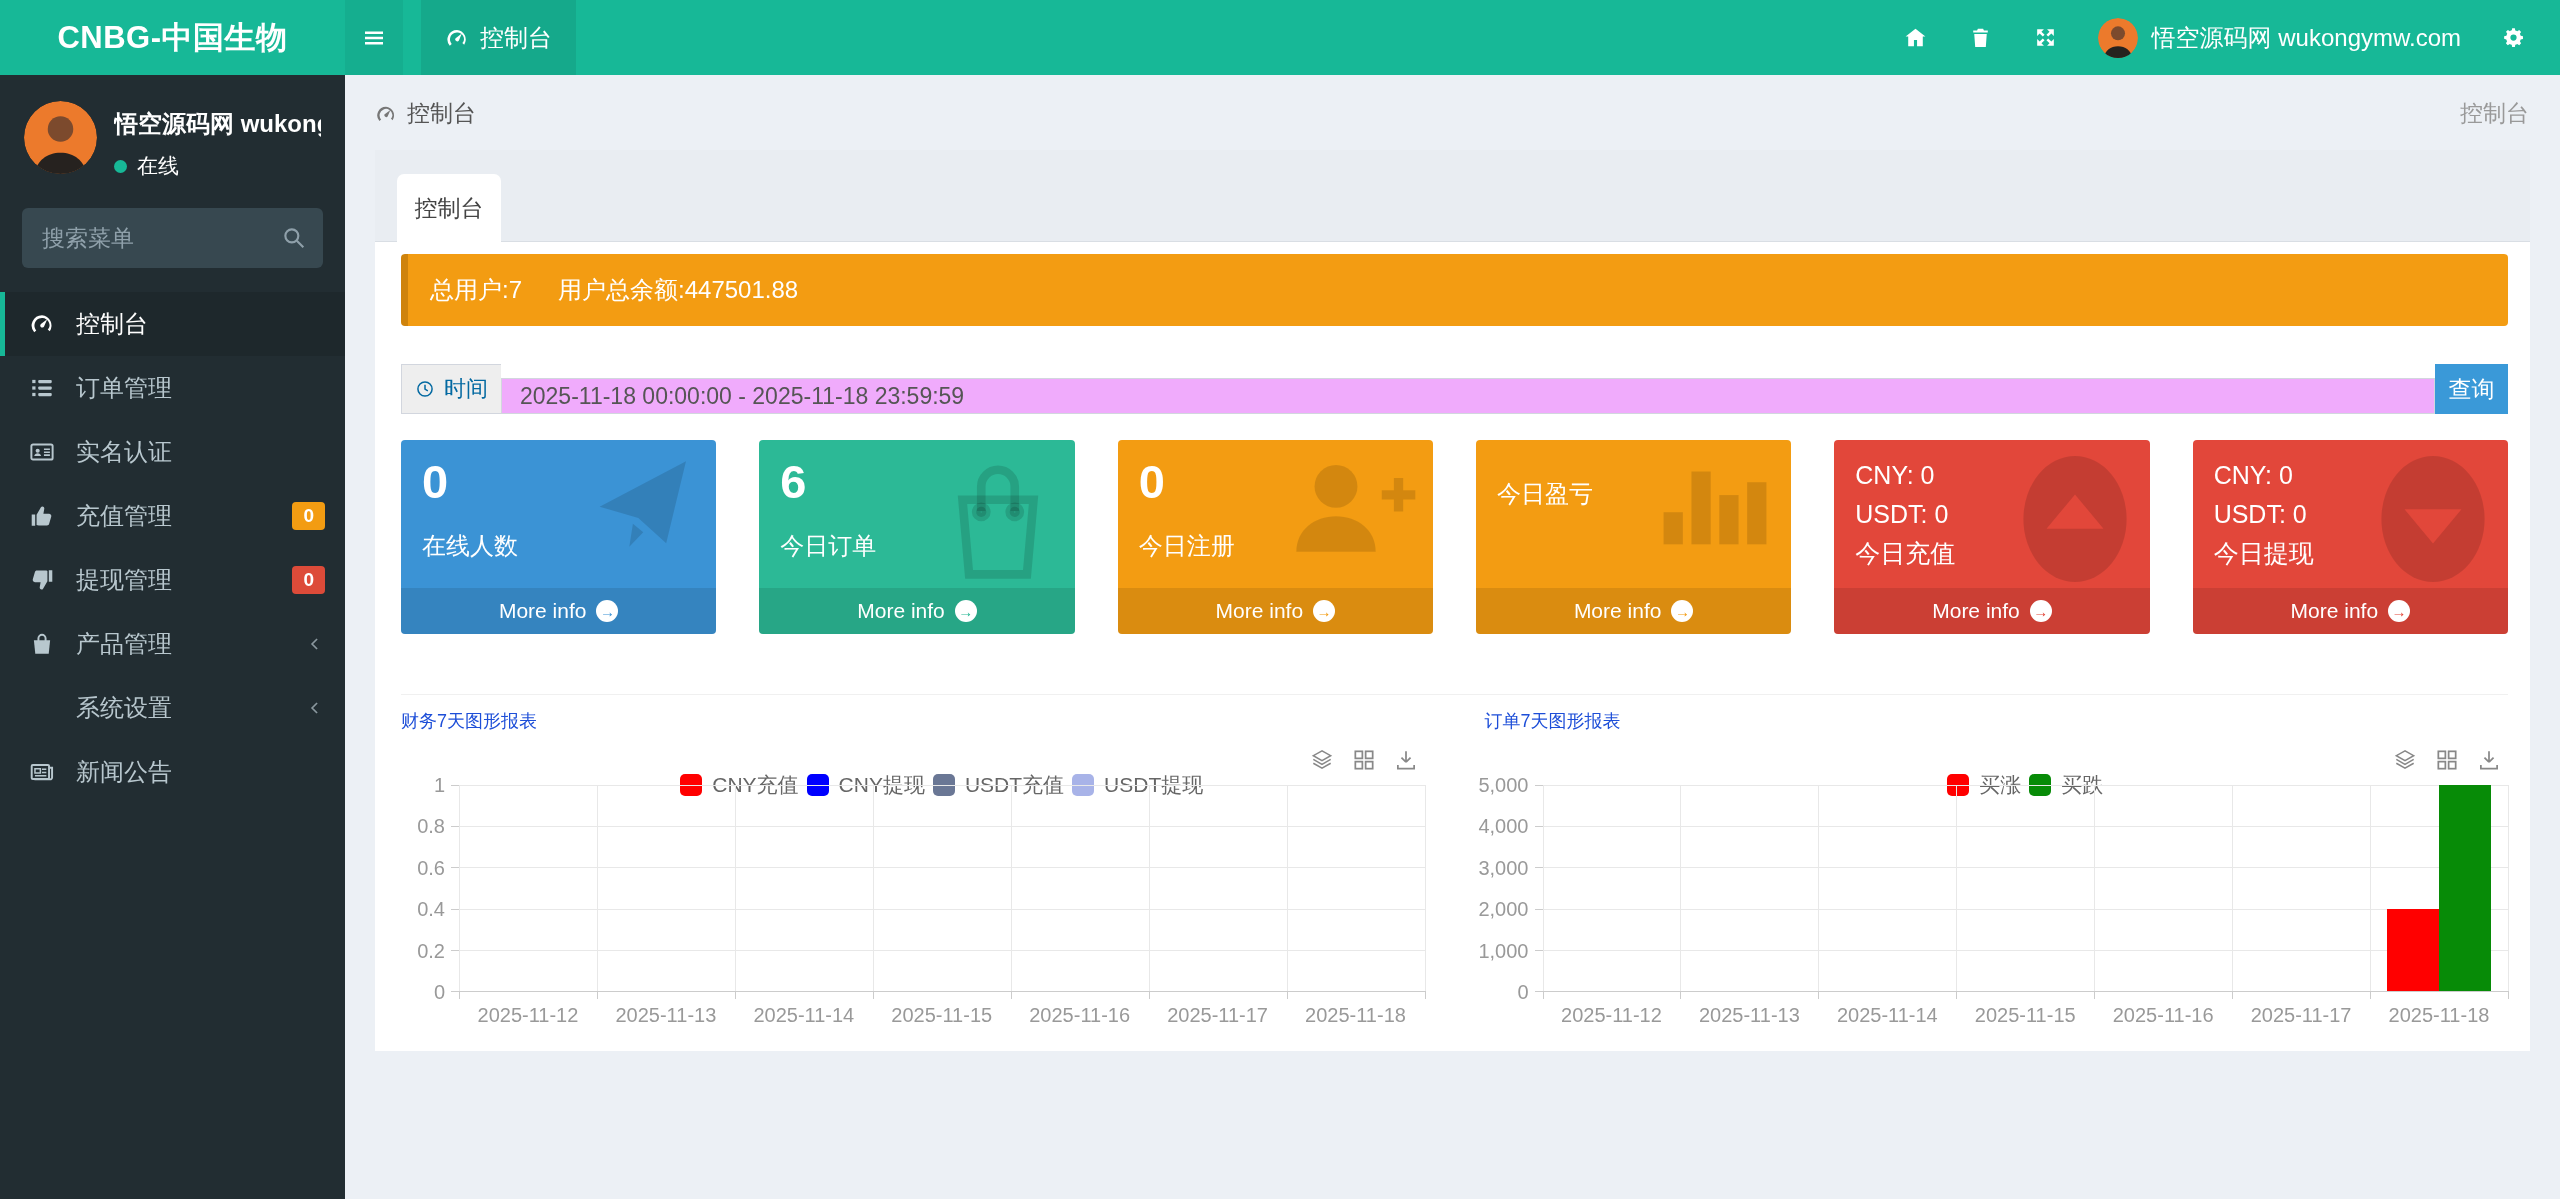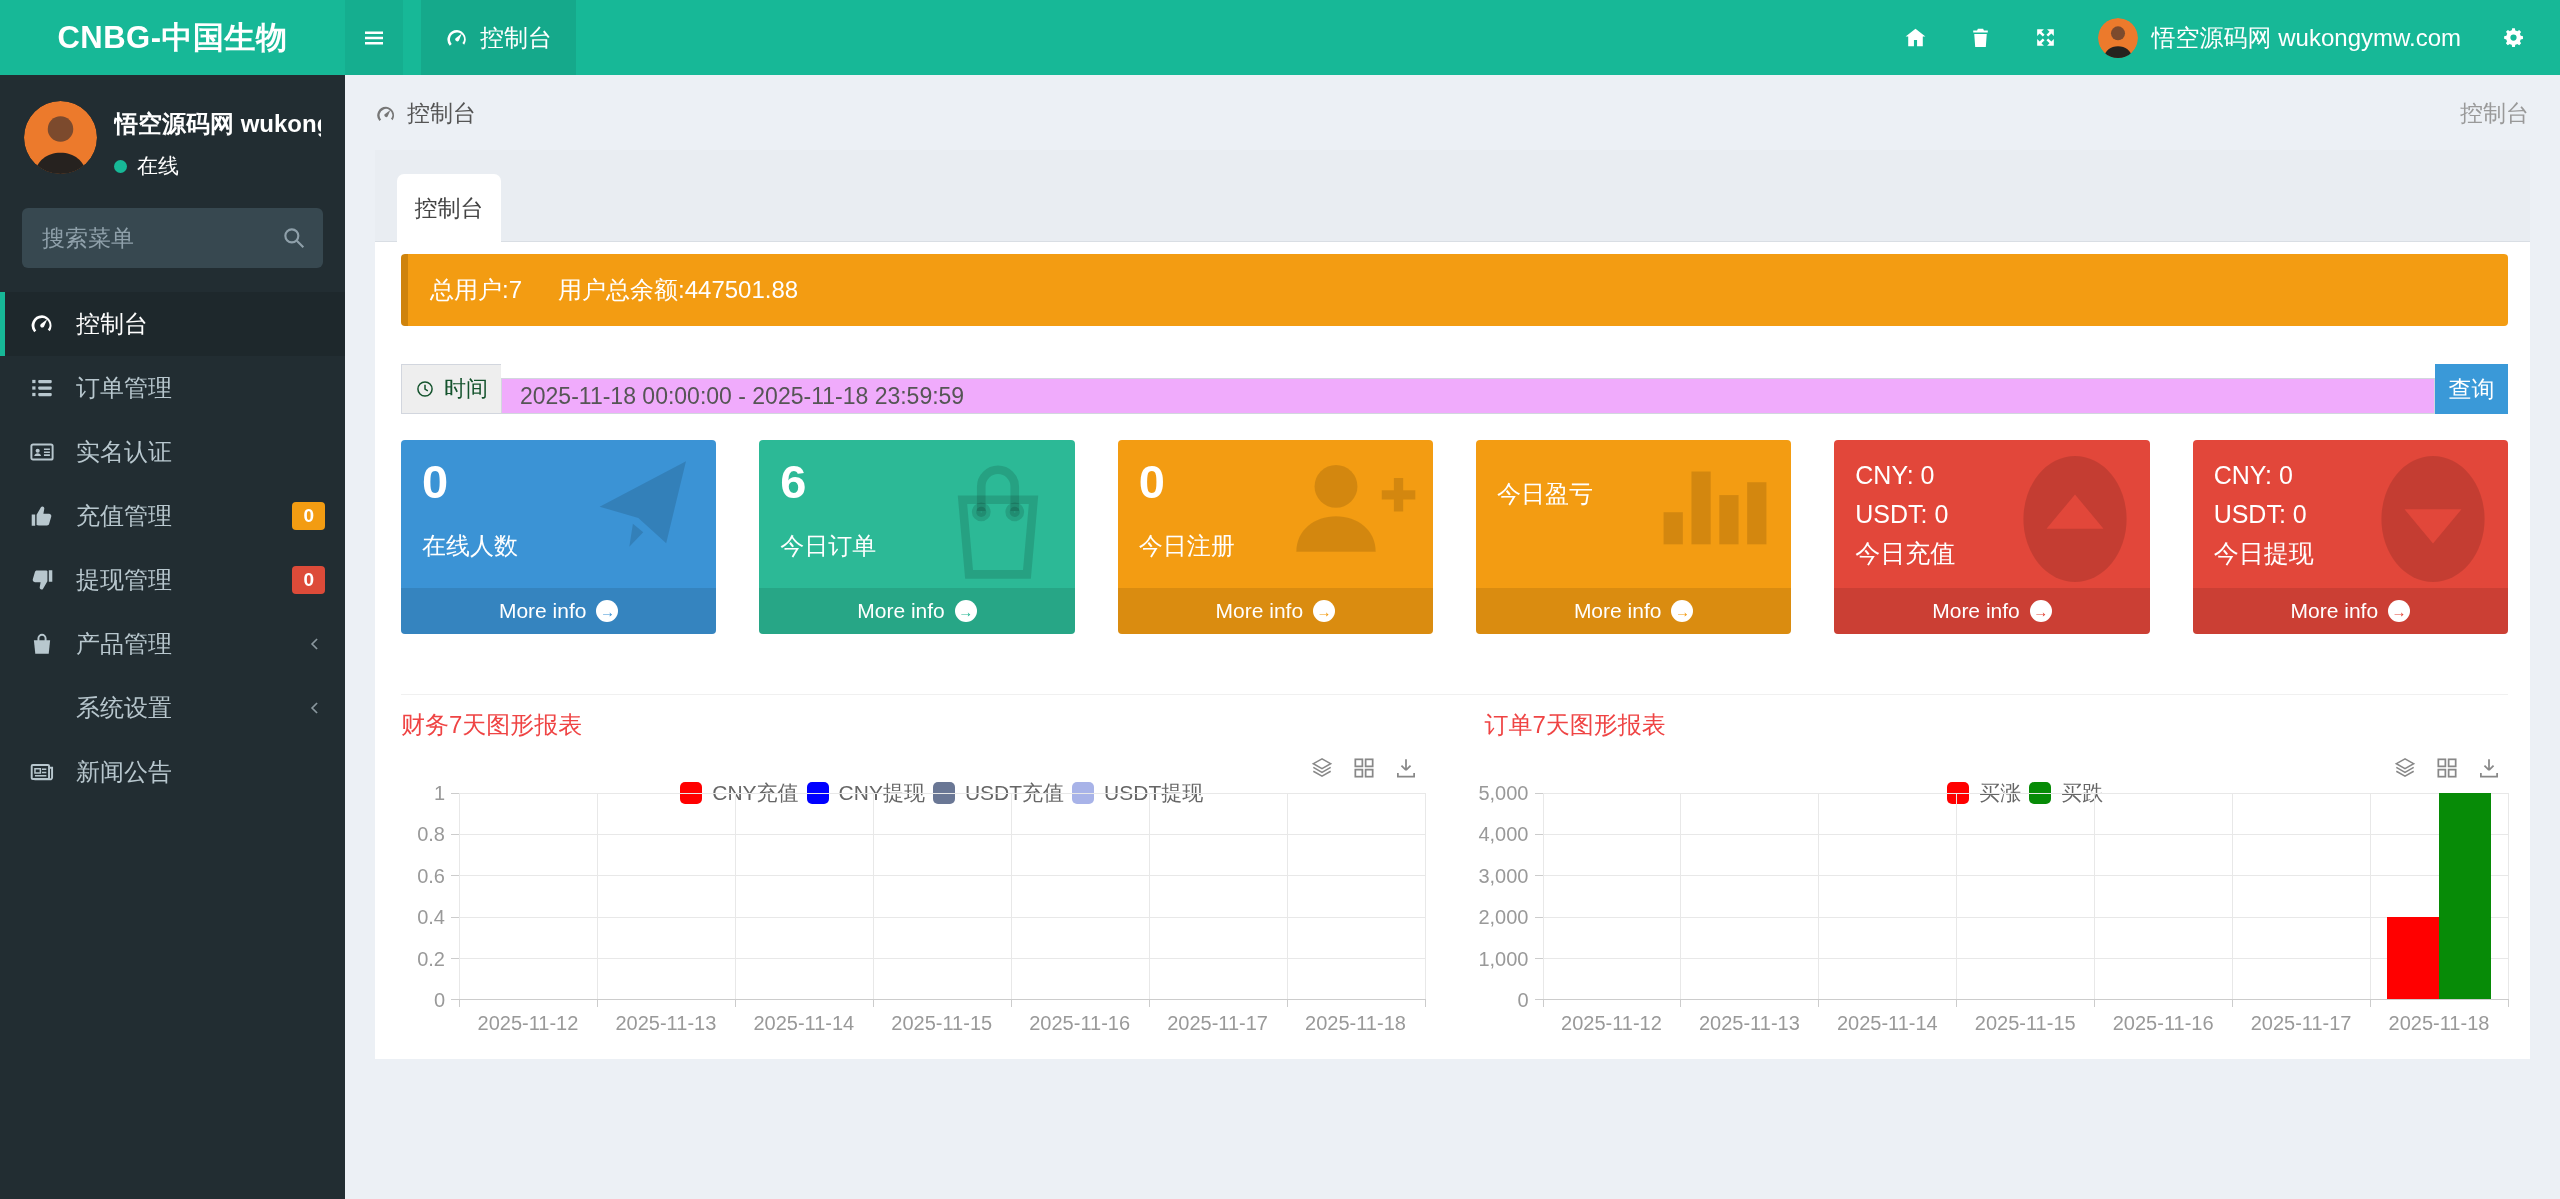--- a/index.html
+++ b/index.html
@@ -65,21 +65,21 @@
   .tab-active { position:absolute; left:22px; bottom:-1px; width:104px; height:68px; background:#fff;
                 border-radius:7px 7px 0 0; display:flex; align-items:center; justify-content:center;
                 font-size:23px; color:#444; cursor:pointer; }
   .card-body { background:#fff; padding:12px 22px 24px 26px; }
 
   .alert { background:#f39c12; border-left:7px solid #cf830c; border-radius:4px; height:72px;
            display:flex; align-items:center; color:#fff; font-size:24px; padding-left:22px; gap:36px; }
 
   .time-row { margin-top:38px; display:flex; height:50px; }
   .time-addon { display:flex; align-items:center; gap:9px; background:#eee; border:1px solid #d2d6de;
-                border-right:none; padding:12px 13px; color:#14532d; font-size:22px; }
+                border-right:none; padding:12px 13px; color:#0369a1; font-size:22px; }
   .time-addon svg { width:20px; height:20px; }
   .time-input { flex:1; border:1px solid #d2d6de; font-size:23px; color:#555; padding:0 18px;
                 outline:none; background:#f0abfc;margin-top:14px; }
   .query-btn { width:73px; background:#3a99d8; color:#fff; border:none; font-size:23px; cursor:pointer; }
 
   .boxes-row { margin-top:26px; display:flex; gap:43px; }
   .small-box { flex:1; height:194px; border-radius:4px; color:#fff; position:relative; overflow:hidden; }
   .sb-inner { padding:16px 21px; position:relative; z-index:2; }
   .sb-value { font-size:47px; font-weight:bold; line-height:1.1; }
   .sb-label { font-size:24px; margin-top:22px; }
@@ -87,21 +87,21 @@
   .sb-ghost { position:absolute; right:16px; top:10px; z-index:1; color:rgba(0,0,0,0.13); }
   .sb-footer { position:absolute; left:0; right:0; bottom:0; height:46px; background:rgba(0,0,0,0.1);
                display:flex; align-items:center; justify-content:center; gap:10px; font-size:21px;
                z-index:3; cursor:pointer; }
   .sb-arrow { width:22px; height:22px; border-radius:50%; background:#fff; color:var(--bc);
               display:flex; align-items:center; justify-content:center; font-size:15px; font-weight:bold; }
 
   .divider { margin-top:60px; border-top:1px solid #f0f0f0; }
   .charts-row { margin-top:14px; display:flex; gap:60px; }
   .chart-panel { flex:1; min-width:0; }
-  .chart-title { font-size:24px; color:#ef4444; font-weight:500; }
+  .chart-title { font-size:18px; color:#1d4ed8; font-weight:500; }
   .chart-header { display:flex; align-items:center; margin:12px 0 8px 58px; position:relative; height:32px; }
   .legend { flex:1; display:flex; justify-content:center; gap:8px;margin-top:47px; }
   .legend-item { display:flex; align-items:center; gap:10px; font-size:21px; color:#666; cursor:pointer; }
   .legend-marker { width:22px; height:22px; border-radius:5px; }
   .toolbox { display:flex; gap:16px; color:#888; position:absolute; right:6px; top:2px; }
   .toolbox svg { width:26px; height:26px; cursor:pointer; }
   .chart-body { display:flex; }
   .ycol { width:58px; height:207px; position:relative; flex-shrink:0; }
   .ylabel { position:absolute; right:14px; transform:translateY(-50%); font-size:20px; color:#999; }
   .plot { flex:1; position:relative; height:207px; border-bottom:1px solid #ccc; }

